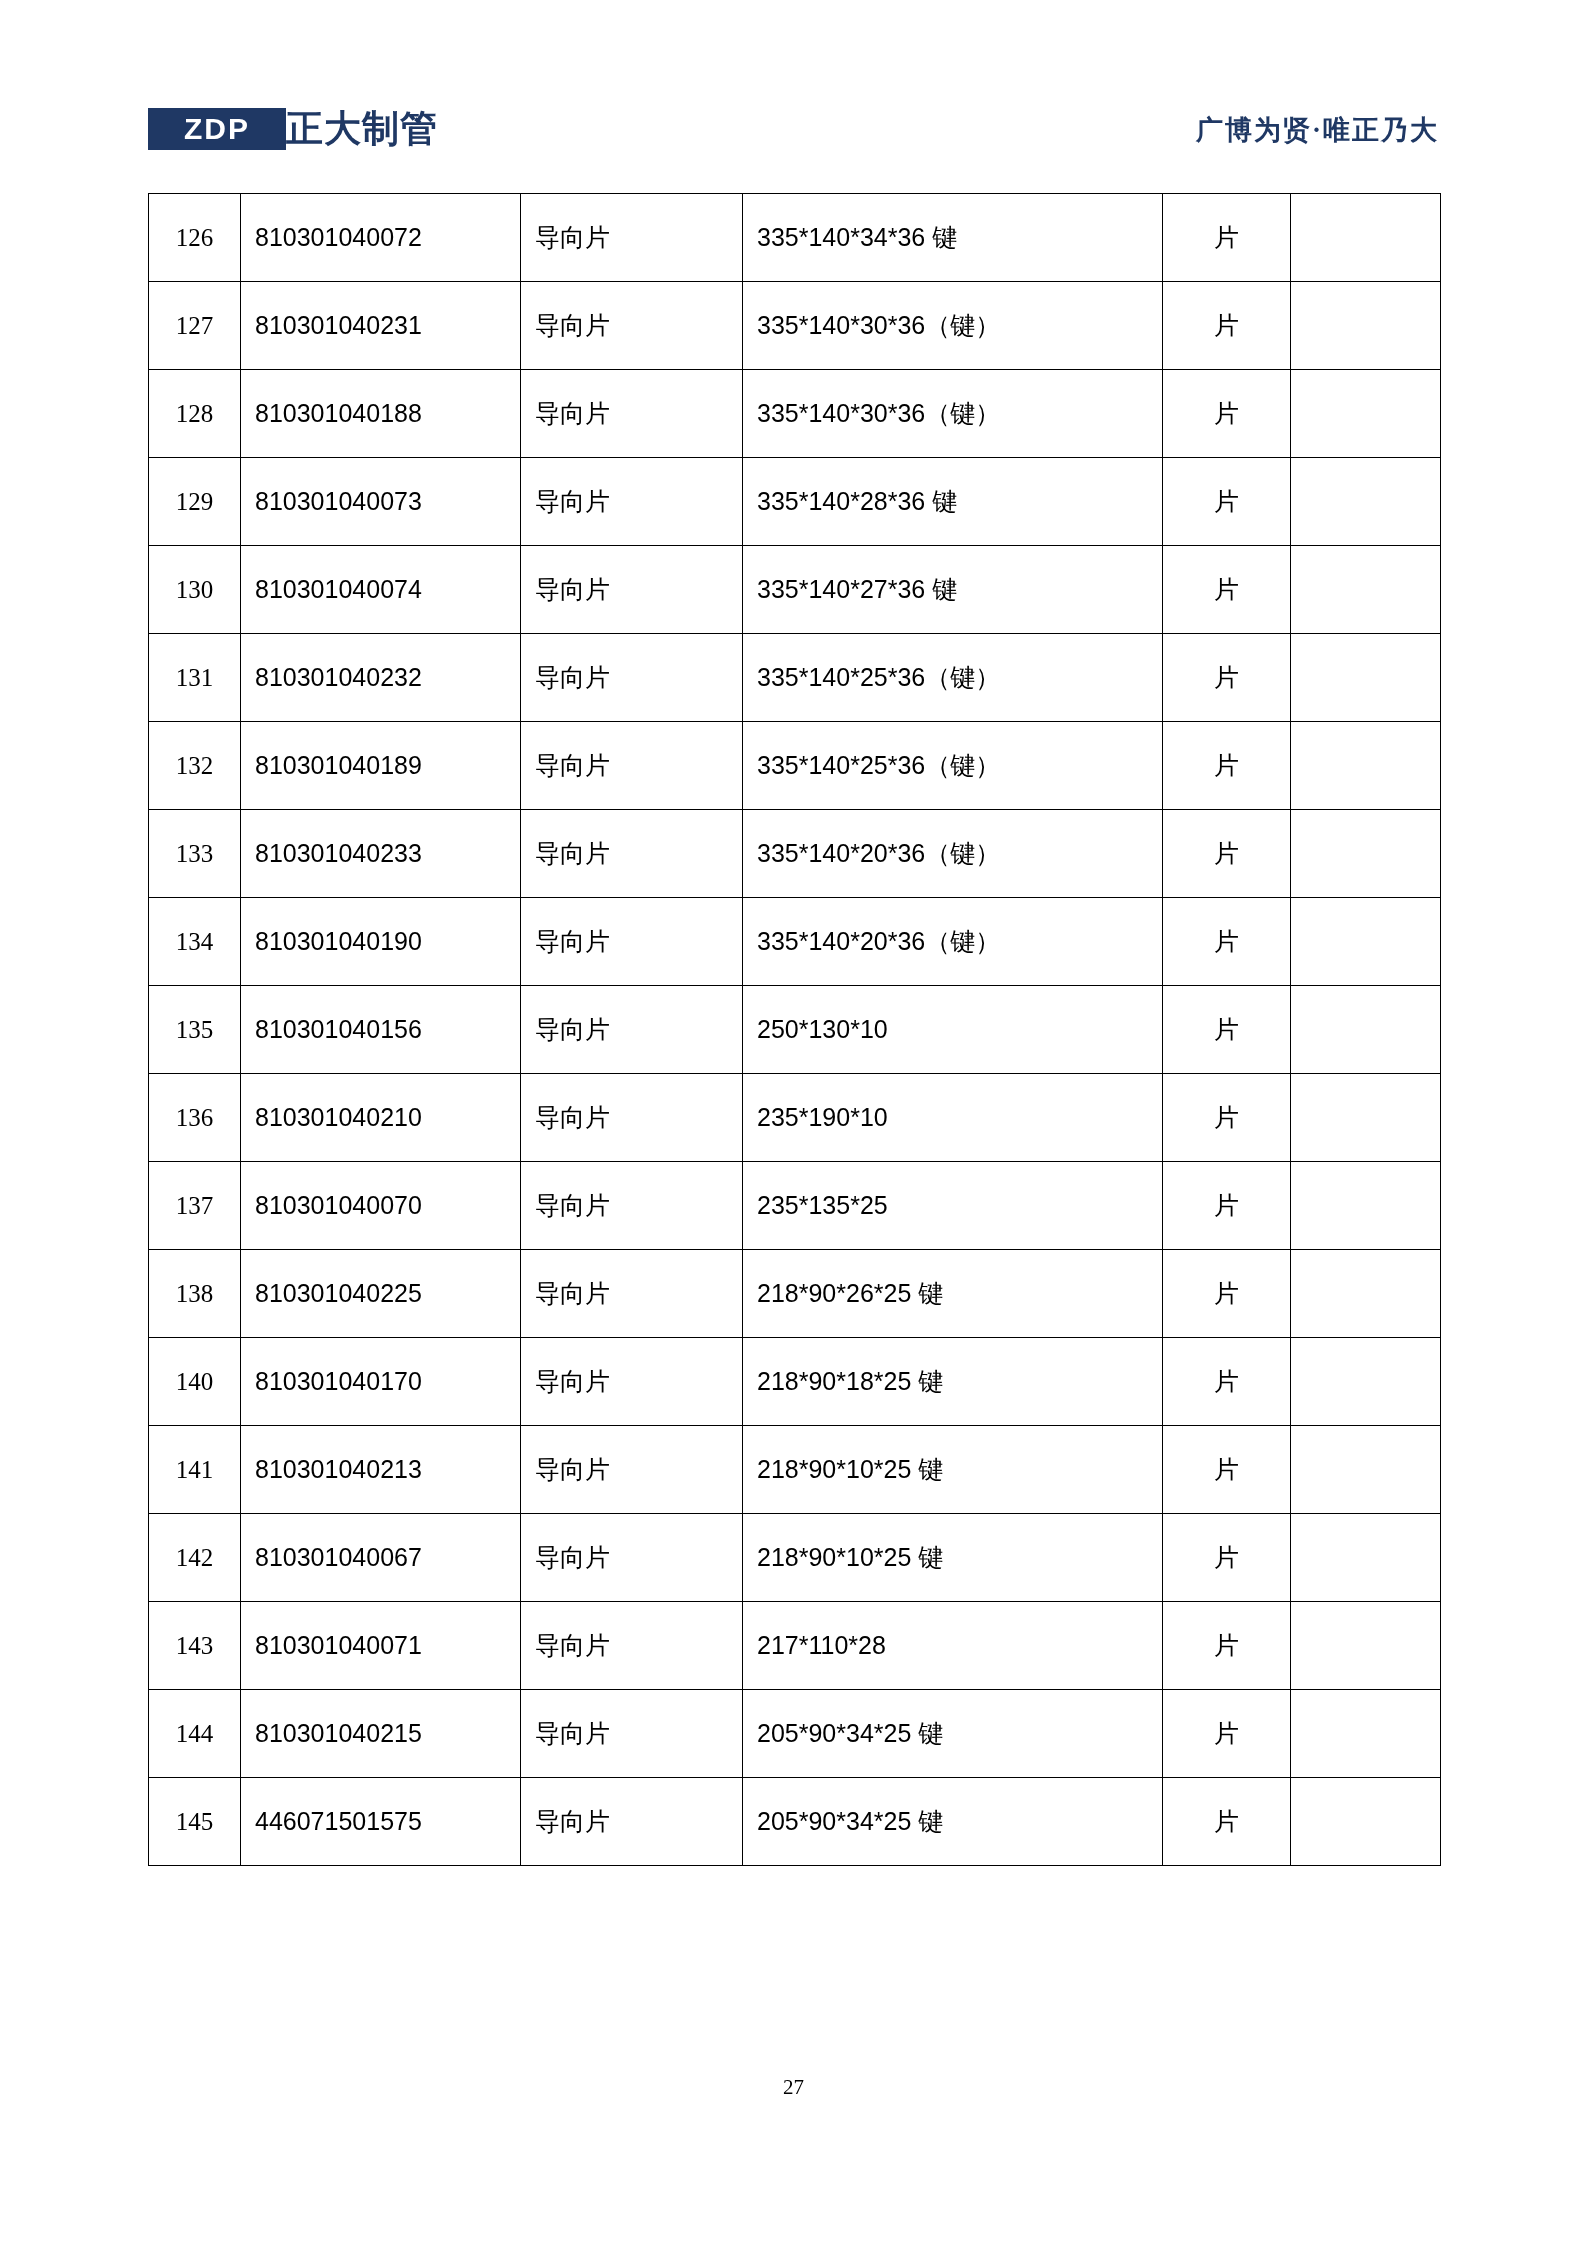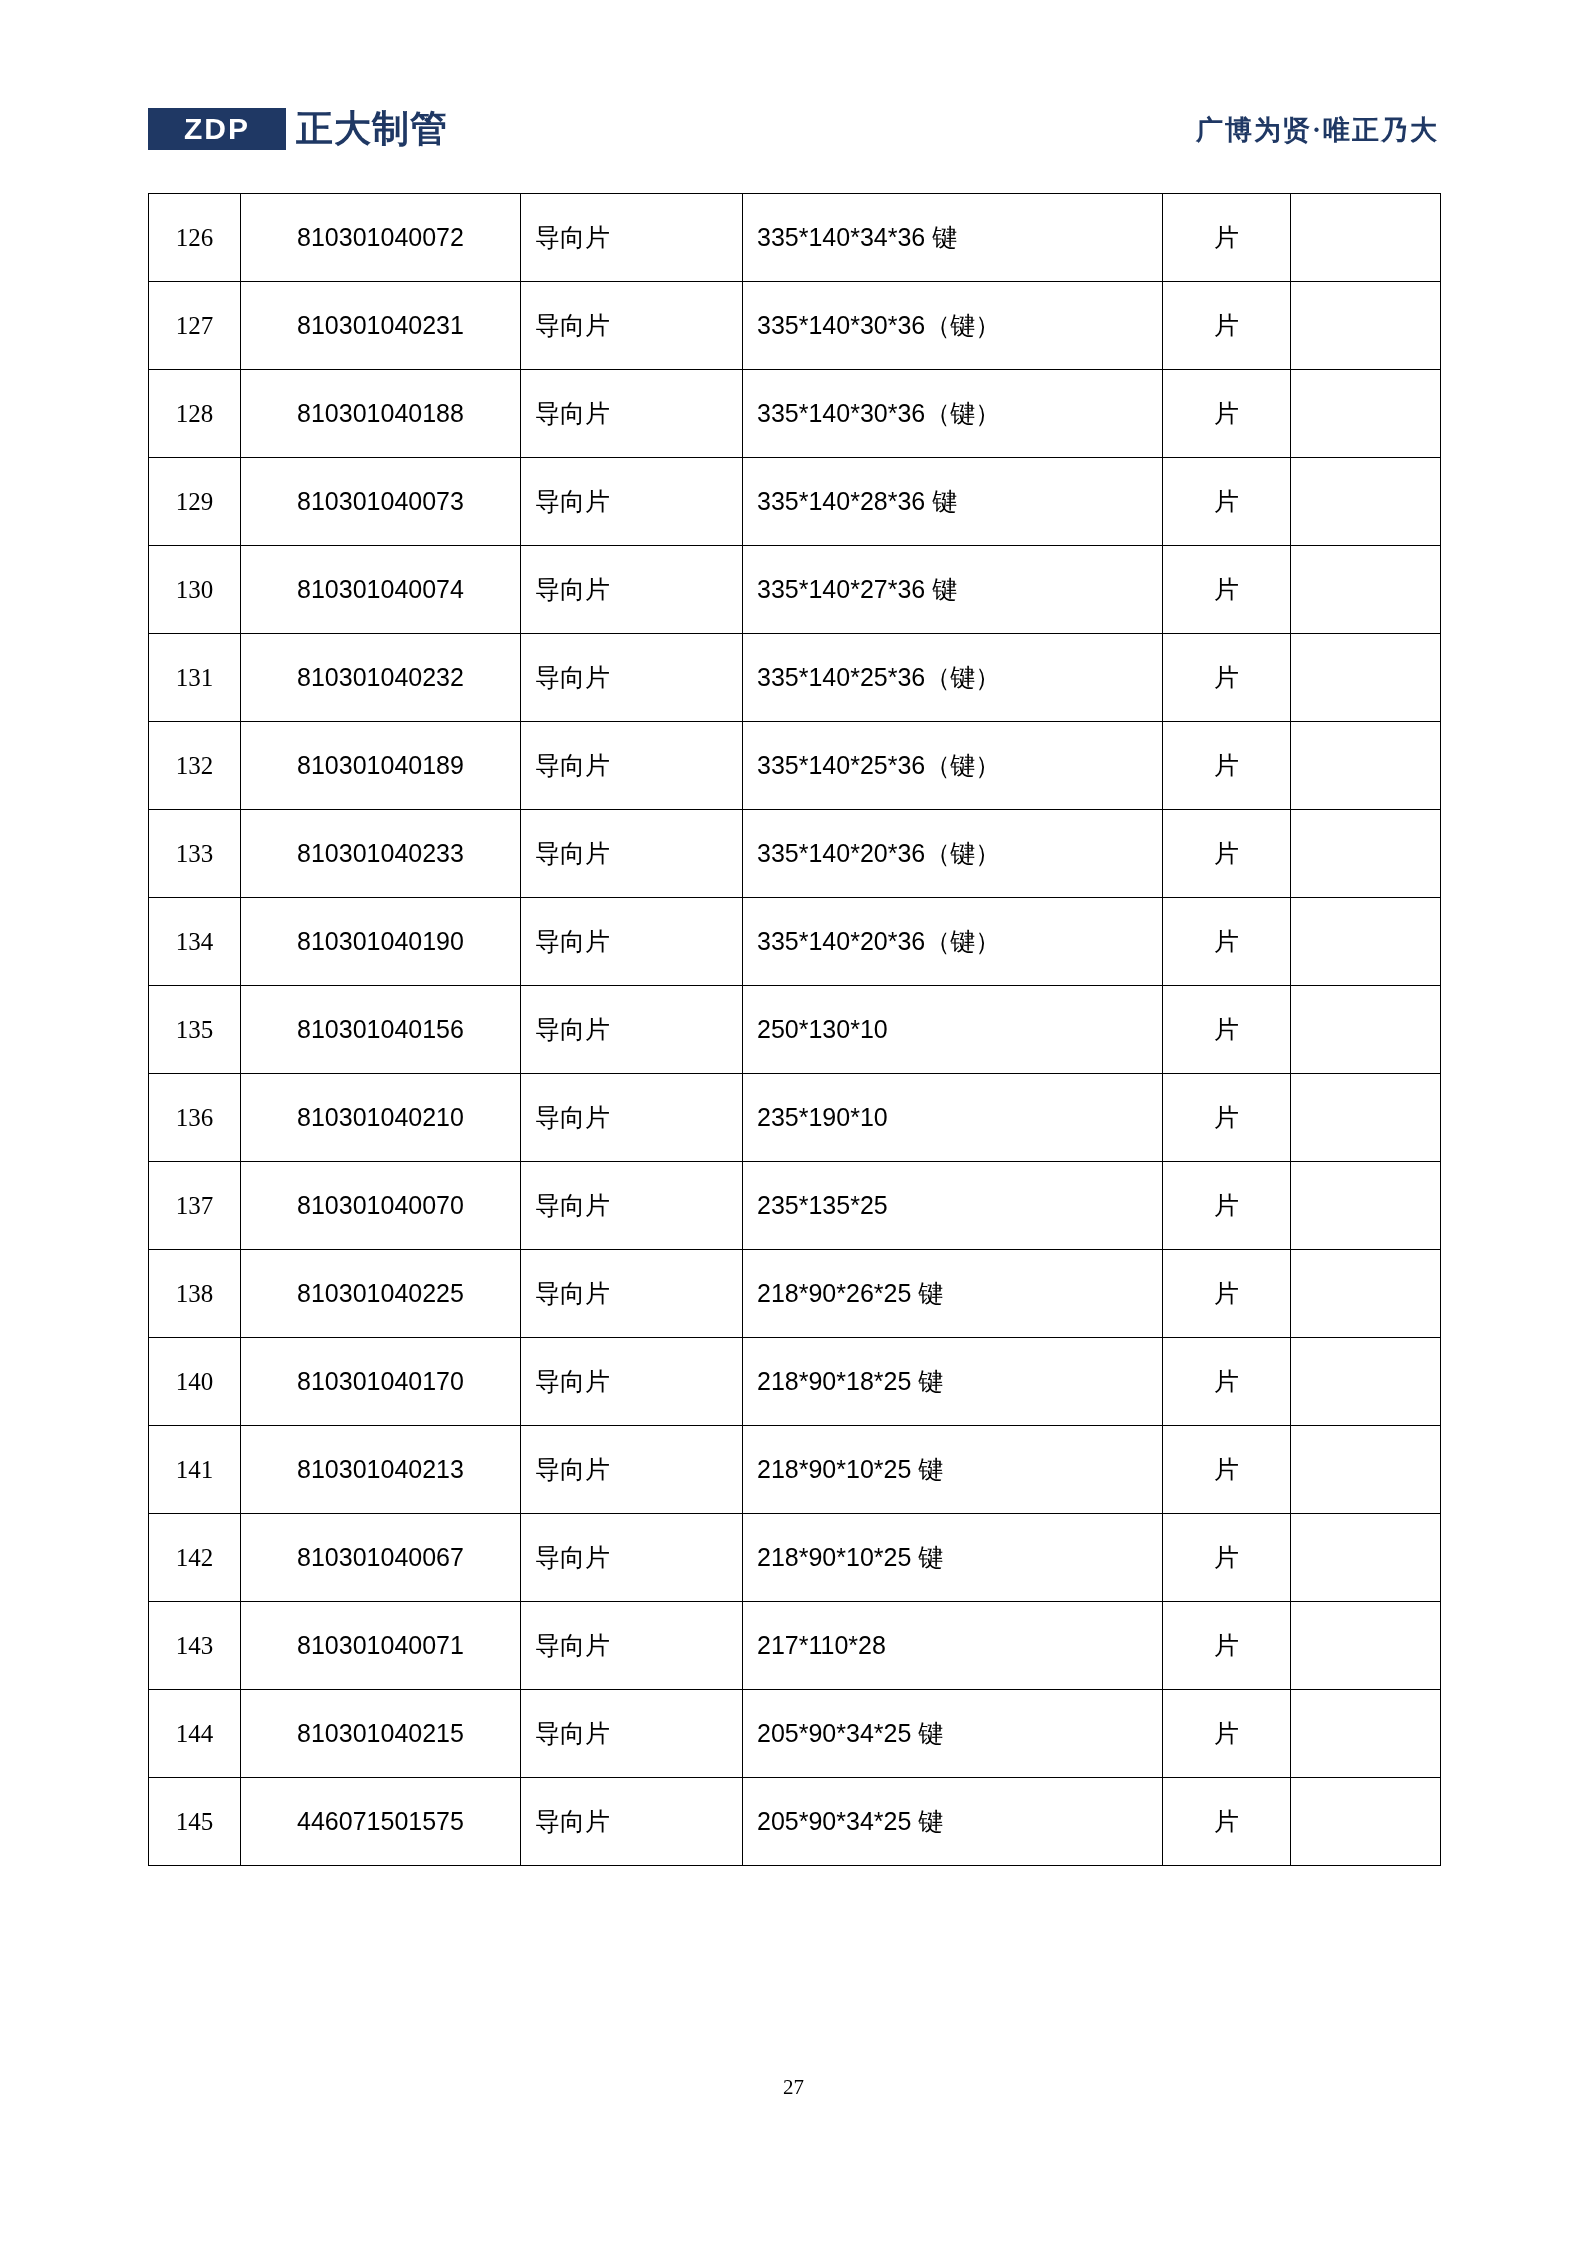--- a/index.html
+++ b/index.html
@@ -42,21 +42,21 @@
     width: 138px;
     height: 42px;
   }
   .logo-mark svg { display:block; }
   .logo-text {
     font-family: "Liberation Sans", sans-serif;
     font-weight: bold;
     font-size: 37px;
     color: #1f3864;
     letter-spacing: 1px;
-    margin-left: 10px;
+    margin-left: 0;
     line-height: 42px;
   }
   .slogan {
     position: absolute;
     right: 0;
     top: 4px;
     font-family: "Liberation Serif", serif;
     font-weight: bold;
     font-size: 27px;
     color: #1f3864;
@@ -85,21 +85,20 @@
     text-align: center;
     font-family: "Liberation Serif", serif;
     font-size: 26px;
   }
   td.col-code {
     width: 280px;
     font-family: "Liberation Sans", sans-serif;
     font-size: 25px;
     letter-spacing: 0px;
     padding-left: 18px;
-    text-align: center;
   }
   td.col-name {
     width: 222px;
     font-family: "Liberation Sans", sans-serif;
     font-size: 25px;
     padding-left: 18px;
   }
   td.col-spec {
     width: 420px;
     font-family: "Liberation Sans", sans-serif;

